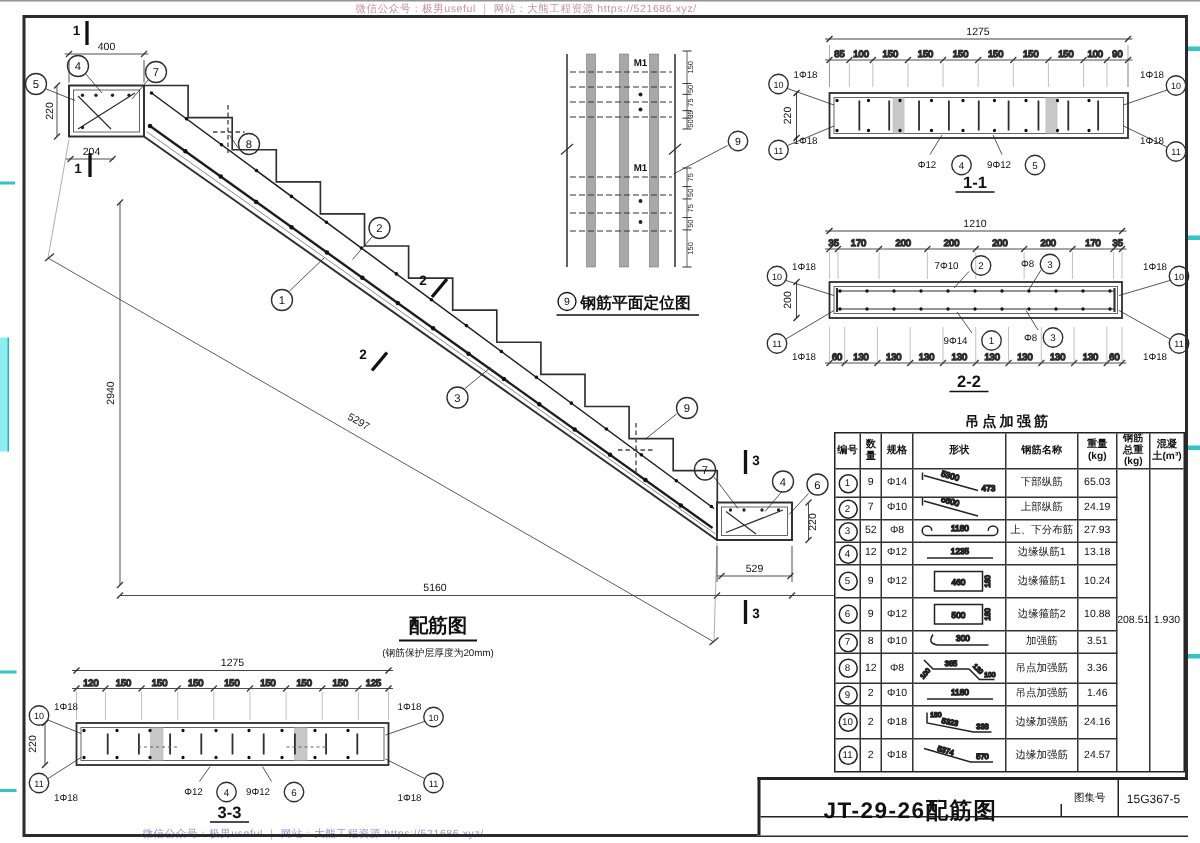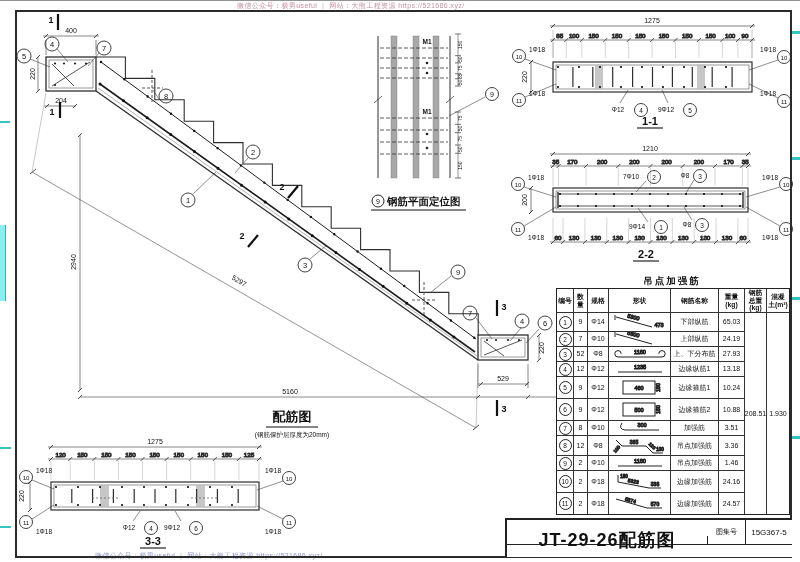--- a/index.html
+++ b/index.html
@@ -27,21 +27,21 @@
   .tcell.th{font-size:6.8px;font-weight:bold;}
   .cnum{width:11px;height:11px;border:1px solid #222;border-radius:50%;
         font-size:6.5px;line-height:11px;text-align:center;display:inline-block;}
   
   #titleblock{position:absolute;left:505px;top:518px;width:287px;height:39px;
               border-left:2px solid #222;border-top:2px solid #222;box-sizing:border-box;background:#fff;}
   .tb-r1{display:flex;height:24px;border-bottom:1px solid #222;}
   .tb-r2{display:flex;height:13px;}
   .tb-c{border-right:1px solid #222;display:flex;align-items:center;justify-content:center;box-sizing:border-box;}
   .tb-c:last-child{border-right:none;}
-  .tb-title{width:201px;font-size:18px;font-weight:bold;letter-spacing:1px;margin-top:16px;}
+  .tb-title{width:201px;font-size:15px;font-weight:bold;letter-spacing:1px;margin-top:16px;}
   .tb-lbl1{width:38px;font-size:7px;}
   .tb-val1{width:46px;font-size:8px;}
   .tb-s{font-size:6.3px;}
   .tb-name{font-style:italic;color:#223;}
 </style>
 </head>
 <body>
 <div id="page">
 
 <div id="topline"></div>

